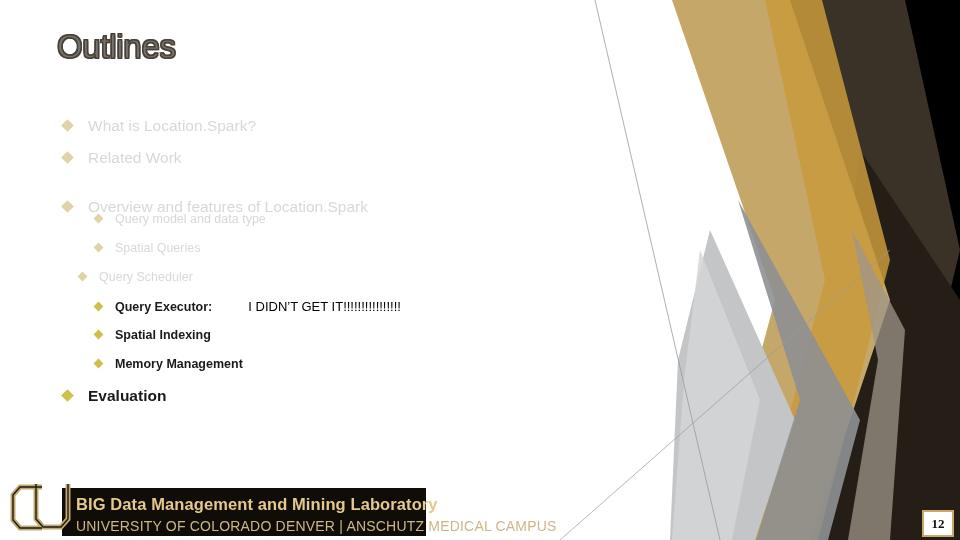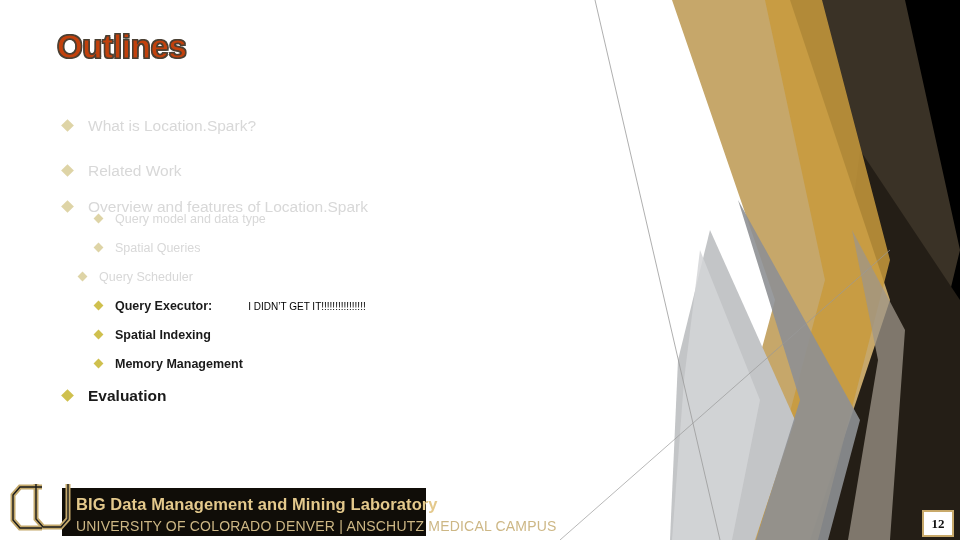--- a/index.html
+++ b/index.html
@@ -28,23 +28,23 @@
     height: 540px;
     pointer-events: none;
   }
 
   
   #title {
     position: absolute;
     left: 57px;
     top: 28px;
     font-size: 33px;
-    font-weight: bold;
+    font-weight: normal;
     letter-spacing: -0.3px;
-    color: #c2410c;
+    color: #737373;
     -webkit-text-stroke: 1px #4a4034;
     text-shadow:
       -1px -1px 0 #4a4034,
        1px -1px 0 #4a4034,
       -1px  1px 0 #4a4034,
        1px  1px 0 #4a4034;
     white-space: nowrap;
   }
 
   
@@ -86,21 +86,21 @@
   .faded .dia   { background: #ded4a6; }
   .faded .btext { color: #d8d8d8; }
 
   
   .active .dia   { background: #cfc04e; }
   .active .btext { color: #1a1a1a; font-weight: bold; text-align: center; }
 
   
   .shout {
     margin-left: 36px;
-    font-size: 10px;
+    font-size: 13px;
     color: #000000;
     font-weight: normal;
   }
 
   
   #footer-bar {
     position: absolute;
     left: 62px;
     top: 488px;
     width: 364px;
@@ -181,21 +181,21 @@
     <line x1="0" y1="540" x2="330" y2="250" stroke="#9a9a9a" stroke-width="0.7"></line>
   </svg>
 
   <div id="title">Outlines</div>
 
   <div class="bullet-row lvl1 faded" style="left:63px; top:117px;">
     <span class="dia"></span>
     <span class="btext">What is Location.Spark?</span>
   </div>
 
-  <div class="bullet-row lvl1 faded" style="left:63px; top:162px;">
+  <div class="bullet-row lvl1 faded" style="left:63px; top:149px;">
     <span class="dia"></span>
     <span class="btext">Related Work</span>
   </div>
 
   <div class="bullet-row lvl1 faded" style="left:63px; top:198px;">
     <span class="dia"></span>
     <span class="btext">Overview and features of Location.Spark</span>
   </div>
 
   <div class="bullet-row lvl2 faded" style="left:95px; top:212px;">

